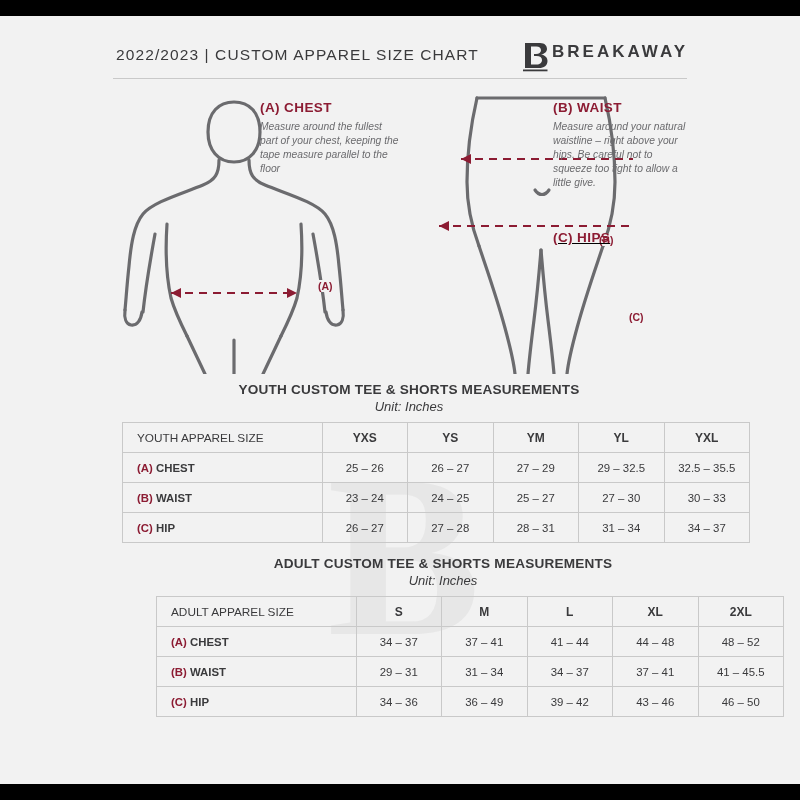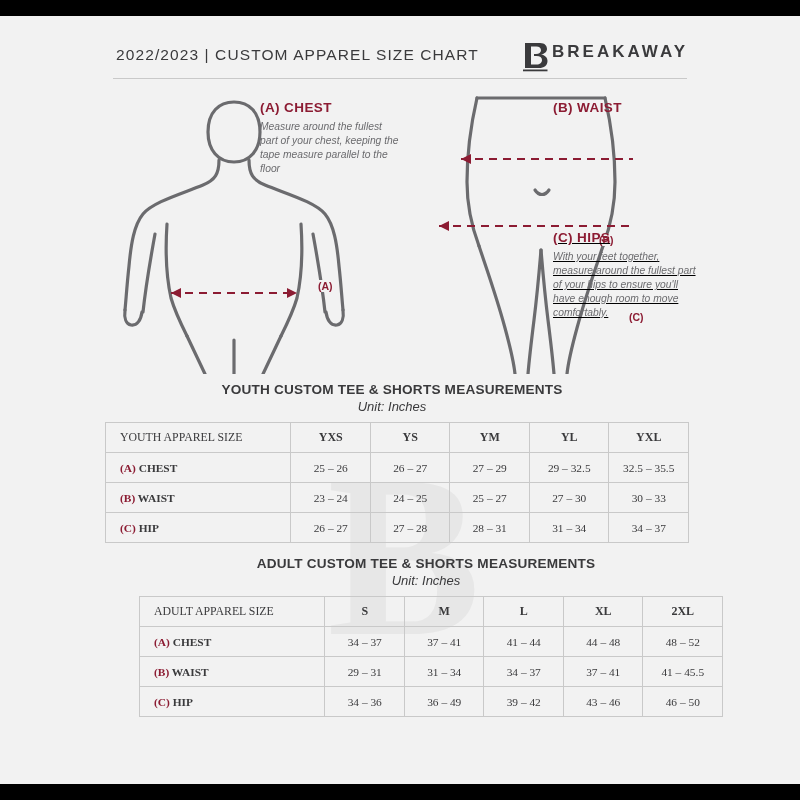--- a/index.html
+++ b/index.html
@@ -111,21 +111,21 @@
     font-style: italic;
     color: #6b6b6e;
   }
   .callout-a { left: 147px; top: 16px; width: 140px; }
   .callout-b { left: 440px; top: 16px; width: 140px; }
   .callout-c { left: 440px; top: 146px; width: 145px; text-decoration: underline; }
 
   
   .section {
     position: absolute;
-    left: 105px;
+    left: 122px;
     width: 574px;
   }
   .sec-youth { top: 366px; }
   .sec-adult { top: 540px; margin-left: 34px; }
 
   .sec-title {
     text-align: center;
     font-size: 13.6px;
     font-weight: bold;
     color: #3a3a3c;
@@ -133,24 +133,23 @@
   }
   .sec-unit {
     text-align: center;
     font-size: 13px;
     font-style: italic;
     color: #3a3a3c;
     margin-top: 2px;
     margin-bottom: 8px;
   }
   table {
-    width: 584px;
+    width: 628px;
     border-collapse: collapse;
     table-layout: fixed;
-    font-family: Liberation Serif, serif;
   }
   th, td {
     border: 1px solid #c9c9c9;
     height: 29px;
     font-size: 11.4px;
     color: #3a3a3c;
     text-align: center;
     padding: 0;
   }
   th.head-label, td.row-label {
@@ -246,24 +245,24 @@
         </svg>
         <div style="position:absolute;left:482px;top:150px;font-size:10.5px;font-weight:bold;color:#8c1c33;background:#f2f2f2;padding:0 4px;">(B)</div>
         <div style="position:absolute;left:512px;top:227px;font-size:10.5px;font-weight:bold;color:#8c1c33;background:#f2f2f2;padding:0 4px;">(C)</div>
 
         <div class="callout callout-a">
           <div class="callout-title">(A) CHEST</div>
           <div class="callout-body">Measure around the fullest part of your chest, keeping the tape measure parallel to the floor</div>
         </div>
         <div class="callout callout-b">
           <div class="callout-title">(B) WAIST</div>
+          <div class="callout-body">Measure around your natural waistline – right above your hips. Be careful not to squeeze too tight to allow a little give.</div>
         </div>
         <div class="callout callout-c">
           <div class="callout-title">(C) HIPS</div>
-          <div class="callout-body">With your feet together, measure around the fullest part of your hips to ensure you'll have enough room to move comfortably.</div>
         </div>
       </div>
 
       <div class="section sec-youth">
         <div class="sec-title">YOUTH CUSTOM TEE &amp; SHORTS MEASUREMENTS</div>
         <div class="sec-unit">Unit: Inches</div>
         <table>
           <colgroup>
             <col style="width:182px">
             <col class="size-col">

